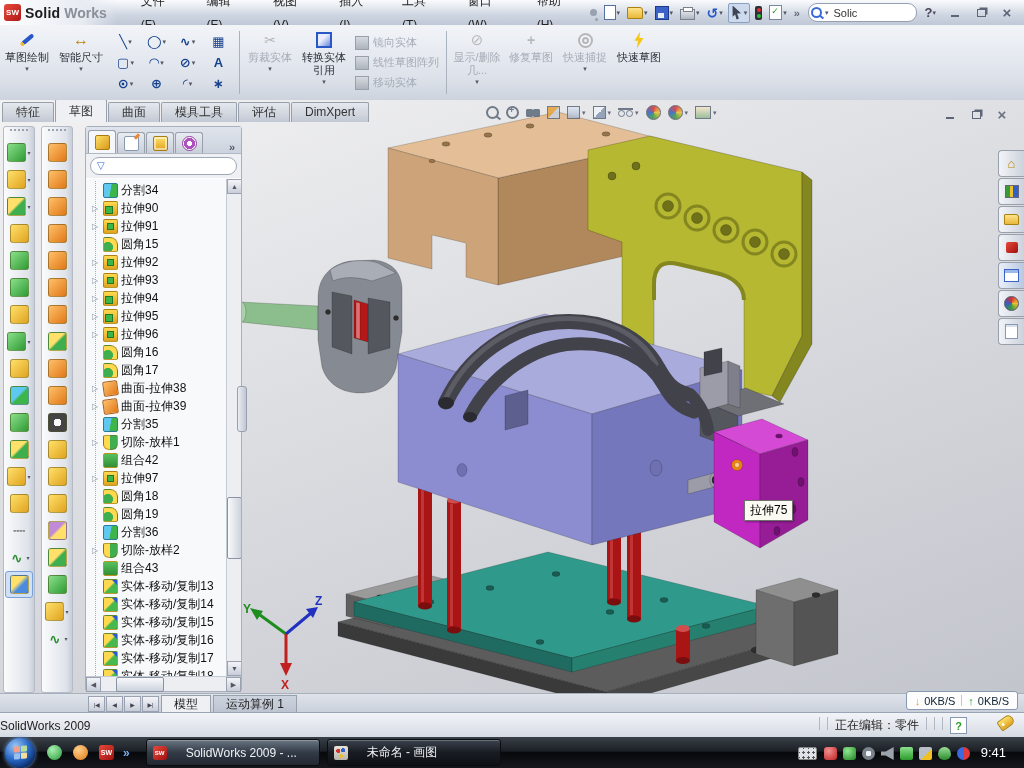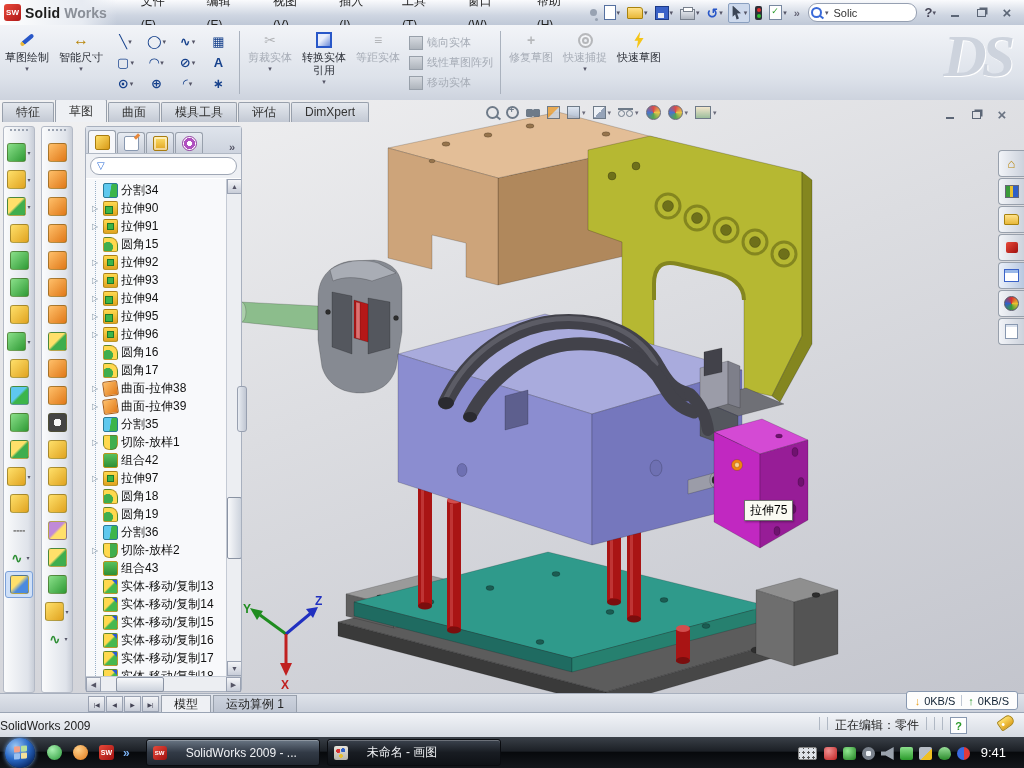--- a/index.html
+++ b/index.html
@@ -391,54 +391,54 @@
       <div class="cmdbtn disabled">
         <span class="bi bi-trim"></span>
         <span class="clabel">剪裁实体</span>
         <span class="caret">▾</span>
       </div>
       <div class="cmdbtn">
         <span class="bi bi-convert"></span>
         <span class="clabel">转换实体引用</span>
         <span class="caret">▾</span>
       </div>
-      <div class="cmdbtn disabled">
-        <span class="bi bi-offset"></span>
-        <span class="clabel">等距实体</span>
-      </div>
       <div class="stack">
         <div class="stack-item">
           <span class="stack-icon"></span>
           <span class="stack-label">镜向实体</span>
         </div>
         <div class="stack-item">
           <span class="stack-icon"></span>
           <span class="stack-label">线性草图阵列</span>
         </div>
         <div class="stack-item">
           <span class="stack-icon"></span>
           <span class="stack-label">移动实体</span>
         </div>
       </div>
       <div class="sep"></div>
       <div class="cmdbtn disabled">
+        <span class="bi bi-display-delete"></span>
+        <span class="clabel">显示/删除几...</span>
+        <span class="caret">▾</span>
+      </div>
+      <div class="cmdbtn disabled">
         <span class="bi bi-repair"></span>
         <span class="clabel">修复草图</span>
       </div>
       <div class="cmdbtn disabled">
         <span class="bi bi-snap"></span>
         <span class="clabel">快速捕捉</span>
         <span class="caret">▾</span>
       </div>
       <div class="cmdbtn">
         <span class="bi bi-rapid"></span>
         <span class="clabel">快速草图</span>
       </div>
     </div>
-  <div class="ds-watermark">DS</div>
 
   <div class="main">
     <div class="cmdtabs" id="cmdtabs">
         <div class="ctab">特征</div>
         <div class="ctab active">草图</div>
         <div class="ctab">曲面</div>
         <div class="ctab">模具工具</div>
         <div class="ctab">评估</div>
         <div class="ctab">DimXpert</div>
       </div>

